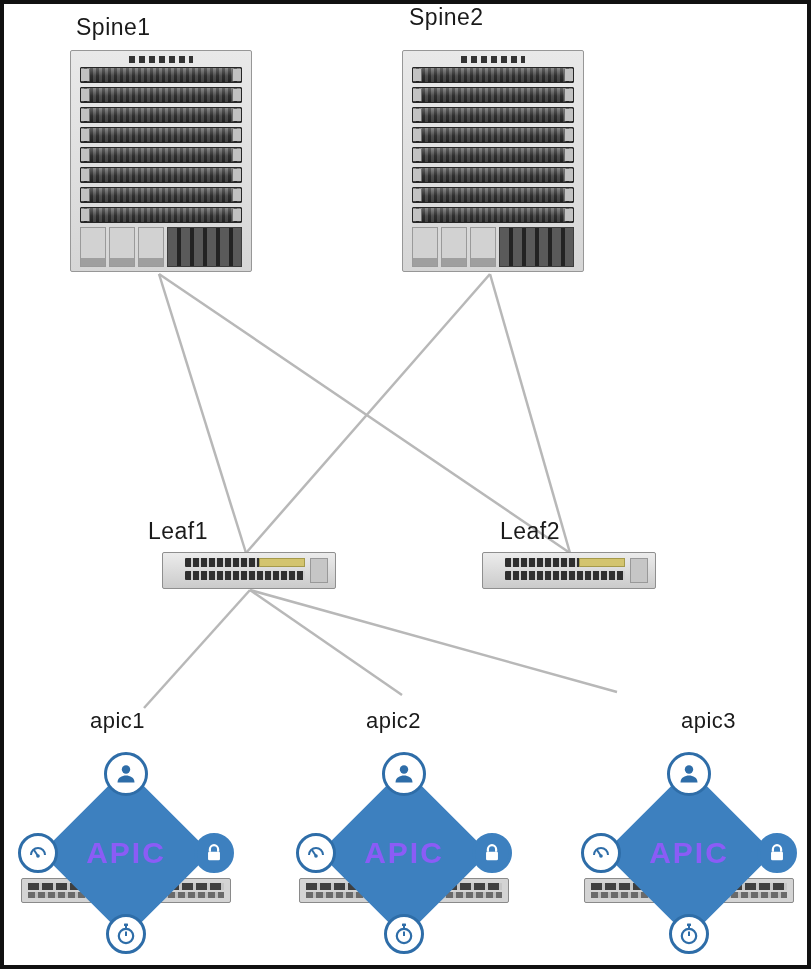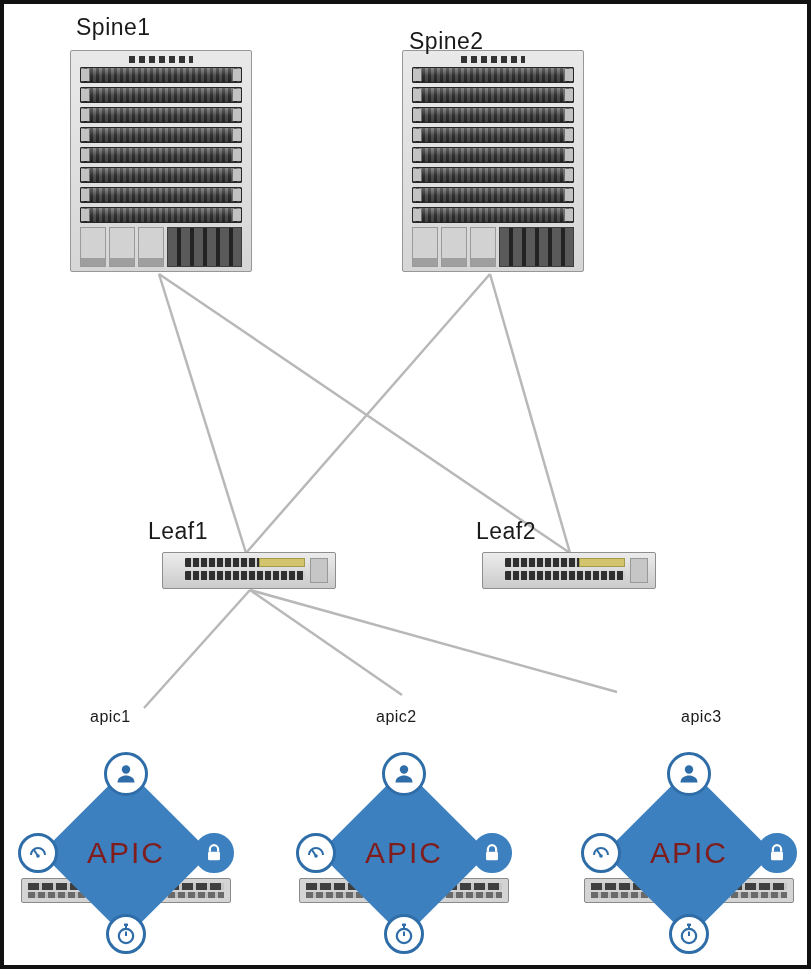--- a/index.html
+++ b/index.html
@@ -12,21 +12,21 @@
   #canvas{
     position:relative;width:811px;height:969px;box-sizing:border-box;
     border:4px solid var(--border-black);background:#ffffff;overflow:hidden;
     font-family:"Liberation Sans", sans-serif;
   }
   #wires{position:absolute;left:0;top:0;z-index:0;}
 
   .node-label{
     position:absolute;z-index:2;color:#1a1a1a;font-size:23px;letter-spacing:.5px;
   }
-  .apic-label{font-size:16px;}
+  .apic-label{font-size:22px;}
 
   
   .spine-chassis{
     position:absolute;z-index:1;width:182px;height:222px;box-sizing:border-box;
     background:linear-gradient(180deg,#e9e9e9,#d6d6d6);
     border:1px solid #979797;border-radius:2px;
     padding:5px 9px;display:flex;flex-direction:column;gap:4px;
   }
   .vents{
     height:7px;width:64px;align-self:center;flex:0 0 auto;
@@ -84,21 +84,21 @@
   .server-bar::after{
     content:"";position:absolute;left:6px;right:6px;bottom:4px;height:6px;
     background:repeating-linear-gradient(90deg,#6a6a6a 0 7px,#bdbdbd 7px 10px);
   }
   .diamond{
     position:absolute;left:52px;top:43px;width:120px;height:120px;z-index:2;
     background:var(--apic-blue);transform:rotate(45deg);border-radius:6px;
   }
   .apic-text{
     position:absolute;left:0;right:0;top:86px;z-index:3;text-align:center;
-    color:#7f1d1d;font-size:30px;font-weight:normal;letter-spacing:2px;
+    color:#8b5cf6;font-size:30px;font-weight:bold;letter-spacing:2px;
   }
   .badge{
     position:absolute;z-index:4;width:40px;height:40px;border-radius:50%;
     background:#ffffff;border:3px solid var(--icon-blue);box-sizing:border-box;
     display:flex;align-items:center;justify-content:center;color:var(--icon-blue);
   }
   .badge-top{width:44px;height:44px;left:90px;top:2px;}
   .badge-left{left:4px;top:83px;}
   .badge-right{left:180px;top:83px;}
   .badge-bottom{left:92px;top:164px;}
@@ -114,21 +114,21 @@
       <line x1="155" y1="270" x2="242" y2="549" stroke="#b8b8b8" stroke-width="2.5"></line>
       <line x1="155" y1="270" x2="566" y2="549" stroke="#b8b8b8" stroke-width="2.5"></line>
       <line x1="486" y1="270" x2="242" y2="549" stroke="#b8b8b8" stroke-width="2.5"></line>
       <line x1="486" y1="270" x2="566" y2="549" stroke="#b8b8b8" stroke-width="2.5"></line>
       <line x1="246" y1="586" x2="140" y2="704" stroke="#b8b8b8" stroke-width="2.5"></line>
       <line x1="246" y1="586" x2="398" y2="691" stroke="#b8b8b8" stroke-width="2.5"></line>
       <line x1="246" y1="586" x2="613" y2="688" stroke="#b8b8b8" stroke-width="2.5"></line>
     </svg>
 
   <div class="node-label" style="left:72px;top:10px">Spine1</div>
-  <div class="node-label" style="left:405px;top:24px">Spine2</div>
+  <div class="node-label" style="left:405px;top:0">Spine2</div>
 
   <div class="spine-chassis" style="left:66px;top:46px">
     <div class="vents"></div>
     <div class="linecard"></div>
     <div class="linecard"></div>
     <div class="linecard"></div>
     <div class="linecard"></div>
     <div class="linecard"></div>
     <div class="linecard"></div>
     <div class="linecard"></div>
@@ -153,37 +153,37 @@
     <div class="linecard"></div>
     <div class="bottom-section">
       <div class="psu"></div>
       <div class="psu"></div>
       <div class="psu"></div>
       <div class="fantray"></div>
     </div>
   </div>
 
   <div class="node-label" style="left:144px;top:514px">Leaf1</div>
-  <div class="node-label" style="left:472px;top:514px">Leaf2</div>
+  <div class="node-label" style="left:496px;top:514px">Leaf2</div>
 
   <div class="leaf-switch" style="left:158px;top:548px">
     <div class="port-row"></div>
     <div class="port-row"></div>
     <div class="uplink-module"></div>
     <div class="leaf-end"></div>
   </div>
   <div class="leaf-switch" style="left:478px;top:548px">
     <div class="port-row"></div>
     <div class="port-row"></div>
     <div class="uplink-module"></div>
     <div class="leaf-end"></div>
   </div>
 
   <div class="node-label apic-label" style="left:86px;top:704px">apic1</div>
-  <div class="node-label apic-label" style="left:372px;top:704px">apic2</div>
+  <div class="node-label apic-label" style="left:362px;top:704px">apic2</div>
   <div class="node-label apic-label" style="left:677px;top:704px">apic3</div>
 
   <div class="apic-unit" style="left:10px;top:746px">
     <div class="server-bar"></div>
     <div class="diamond"></div>
     <div class="apic-text">APIC</div>
     <div class="badge badge-top">
       <svg width="24" height="24" viewBox="0 0 24 24">
           <circle cx="12" cy="7.5" r="4.2" fill="currentColor"></circle>
           <path d="M3.5 20.5 C3.5 15.5 8 13.5 12 13.5 C16 13.5 20.5 15.5 20.5 20.5 Z" fill="currentColor"></path>

